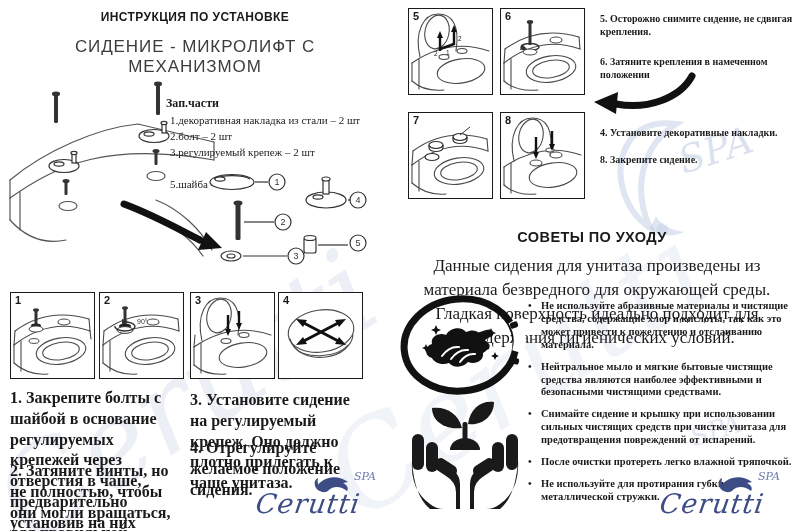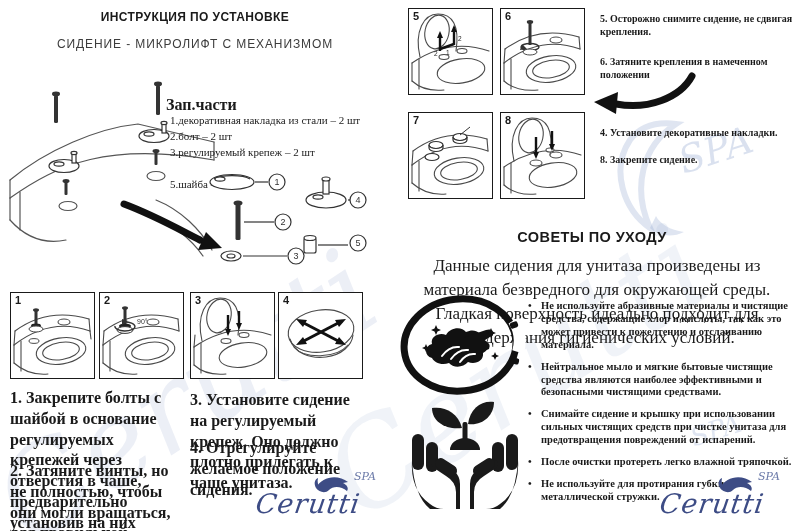--- a/index.html
+++ b/index.html
@@ -12,25 +12,25 @@
   
   .wm{position:absolute;z-index:1;font-family:"DejaVu Serif",serif;font-style:italic;
       white-space:nowrap;pointer-events:none;}
   #wm1{left:-30px;top:455px;font-size:118px;color:rgba(140,162,202,0.17);transform:rotate(-33deg);transform-origin:left top;}
   #wm2{left:300px;top:430px;font-size:118px;color:rgba(140,162,202,0.13);transform:rotate(-33deg);transform-origin:left top;}
   #wm-spa{left:678px;top:128px;font-size:38px;color:rgba(150,168,208,0.35);transform:rotate(-18deg);}
   #wm-spa2{left:690px;top:415px;font-size:26px;color:rgba(150,168,208,0.30);transform:rotate(-18deg);}
 
   
   #title{left:30px;top:10px;width:330px;text-align:center;font-weight:bold;font-size:12px;letter-spacing:0.4px;}
-  .subtitle{width:330px;left:30px;text-align:center;font-size:12px;letter-spacing:0.9px;color:#3c3c3c;}
+  .subtitle{width:330px;left:30px;text-align:center;font-size:17px;letter-spacing:0.9px;color:#3c3c3c;}
   #care-title{left:400px;top:229px;width:384px;text-align:center;font-weight:bold;font-size:14.5px;letter-spacing:0.4px;}
 
   
-  #parts-heading{left:166px;top:96px;font-weight:bold;font-size:16px;}
+  #parts-heading{left:166px;top:96px;font-weight:bold;font-size:12px;}
   .part-item{left:170px;font-size:11px;line-height:16px;}
 
   
   .panel{position:absolute;z-index:2;width:83px;height:85px;border:1.5px solid #1a1a1a;background:#fff;}
   .panel .num{position:absolute;top:1px;left:4px;font:bold 11px "Liberation Sans",sans-serif;z-index:3;}
   .panel svg{position:absolute;left:1px;top:2px;}
 
   
   .step{position:absolute;z-index:2;font-weight:bold;font-size:16px;line-height:1.3;}
   .step-l{width:176px;}

